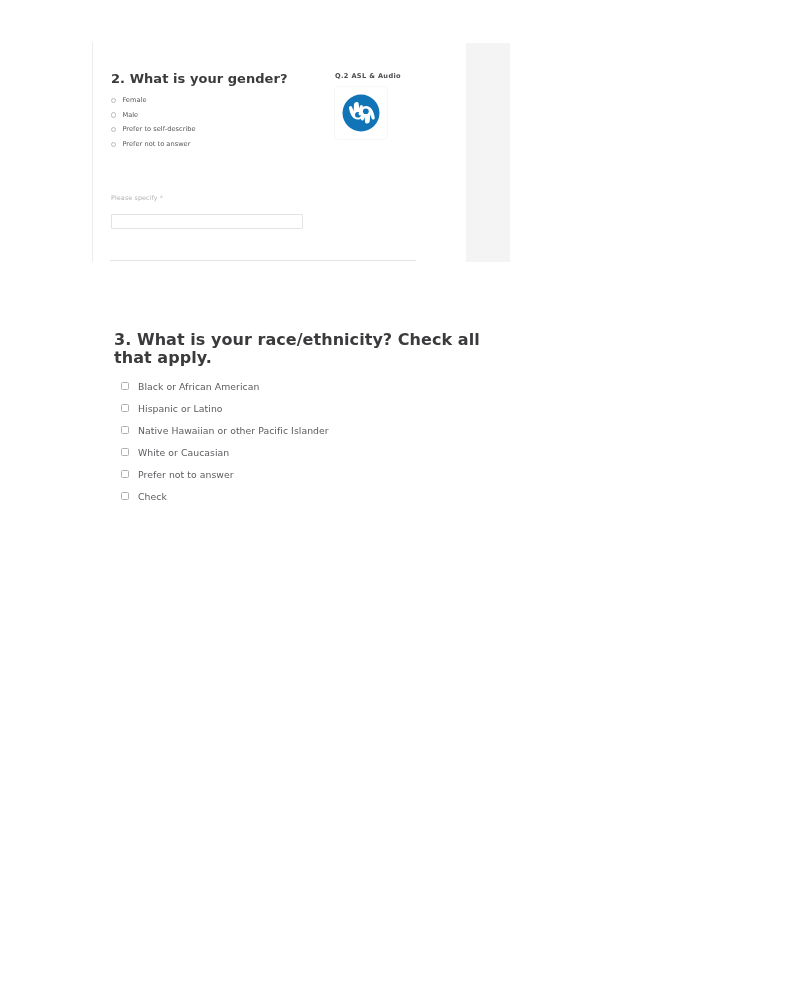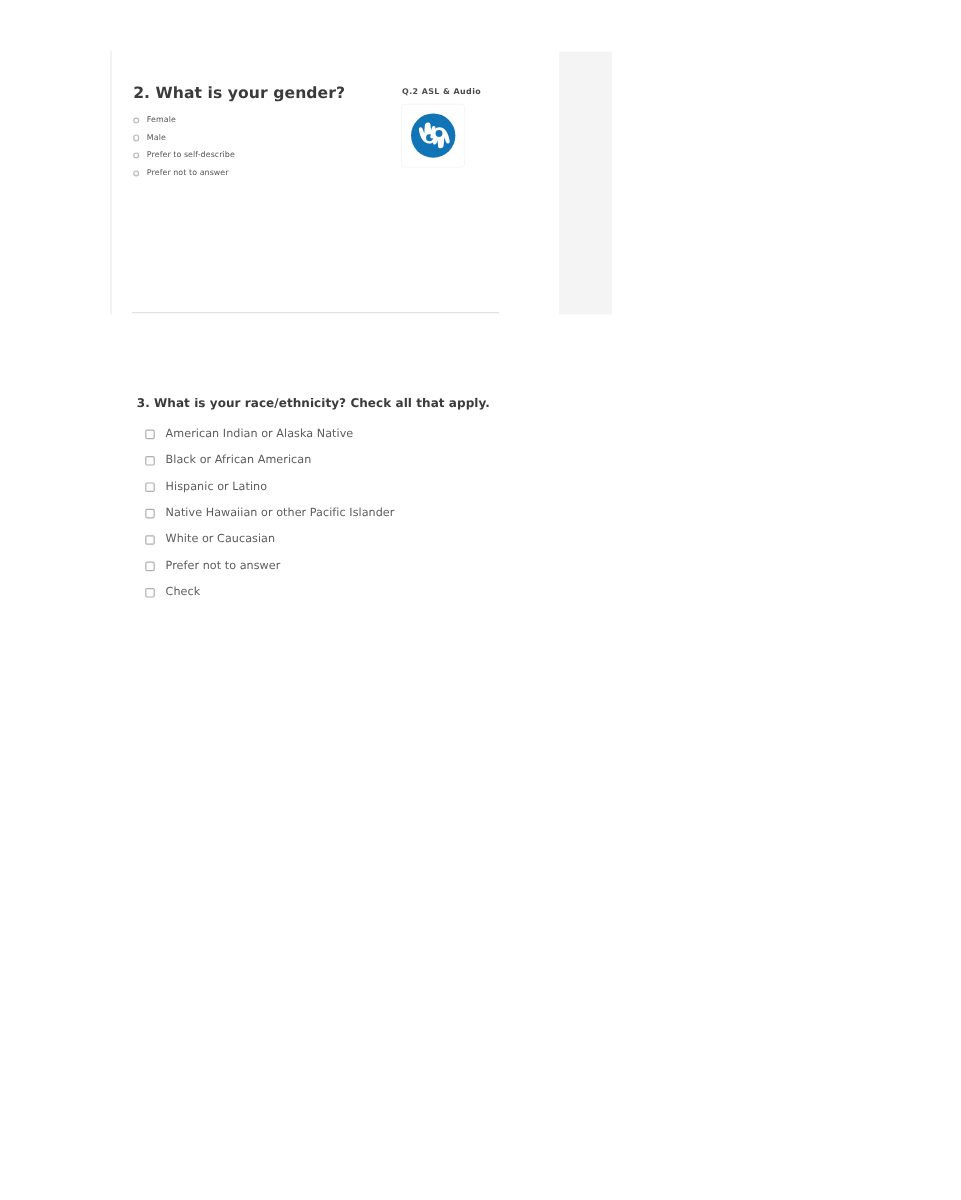--- a/index.html
+++ b/index.html
@@ -160,21 +160,21 @@
   }
 
   
   .q3-block {
     position: absolute;
     left: 114px;
     top: 331px;
     width: 400px;
   }
   .q3-heading {
-    font-size: 10px;
+    font-size: 16px;
     font-weight: bold;
     color: #3b3b3d;
     letter-spacing: 0.05px;
     margin: 0 0 9px 0;
     line-height: 1.1;
   }
   .check-list {
     margin: 0;
     padding: 0;
     list-style: none;
@@ -238,20 +238,26 @@
           <span class="radio-mark"></span>
           <span class="radio-label">Prefer to self-describe</span>
         </li>
         <li class="radio-row">
           <span class="radio-mark"></span>
           <span class="radio-label">Prefer not to answer</span>
         </li>
       </ul>
     </div>
 
+    <div class="specify-block">
+      <div class="specify-label">
+        <span>Please specify</span><span class="req">*</span>
+      </div>
+      <input class="specify-input" type="text" placeholder="" style="">
+    </div>
 
     <div class="asl-block-q2">
       <div class="asl-title">Q.2 ASL &amp; Audio</div>
       <div class="asl-tile small">
         <svg viewBox="0 0 100 100" xmlns="http://www.w3.org/2000/svg" aria-hidden="true">
           <circle cx="50" cy="50" r="42" fill="#1174b6"></circle>
           <path d="M41 25c3 0 4 3 4 6l1 9c1-4 2-8 5-8 3 0 4 3 3 7l-2 9c2-3 4-5 6-4 2 1 2 4 0 7l-6 9c-2 3-5 5-9 5-6 0-11-3-14-8-3-5-5-11-6-17-1-4 1-6 3-6 3 0 4 3 5 6l2 6 1-14c0-4 2-7 7-7z" fill="#ffffff"></path>
           <circle cx="43" cy="54" r="6.5" fill="#1174b6"></circle>
           <path d="M63 74c-3 0-4-3-4-6l-1-9c-1 4-2 8-5 8-3 0-4-3-3-7l2-9c-2 3-4 5-6 4-2-1-2-4 0-7l6-9c2-3 5-5 9-5 6 0 11 3 14 8 3 5 5 11 6 17 1 4-1 6-3 6-3 0-4-3-5-6l-2-6-1 14c0 4-2 7-7 7z" fill="#ffffff"></path>
           <circle cx="61" cy="46" r="6.5" fill="#1174b6"></circle>
@@ -263,24 +269,20 @@
 
   <div class="side-panel"></div>
   <div class="section-divider"></div>
 
   <div class="q3-block">
     <div class="q3-heading">3. What is your race/ethnicity? Check all that apply.</div>
 
     <ul class="check-list">
       <li class="check-row">
         <span class="check-mark"></span>
-        <span class="check-label">American Indian or Alaska Native</span>
-      </li>
-      <li class="check-row">
-        <span class="check-mark"></span>
         <span class="check-label">Black or African American</span>
       </li>
       <li class="check-row">
         <span class="check-mark"></span>
         <span class="check-label">Hispanic or Latino</span>
       </li>
       <li class="check-row">
         <span class="check-mark"></span>
         <span class="check-label">Native Hawaiian or other Pacific Islander</span>
       </li>

